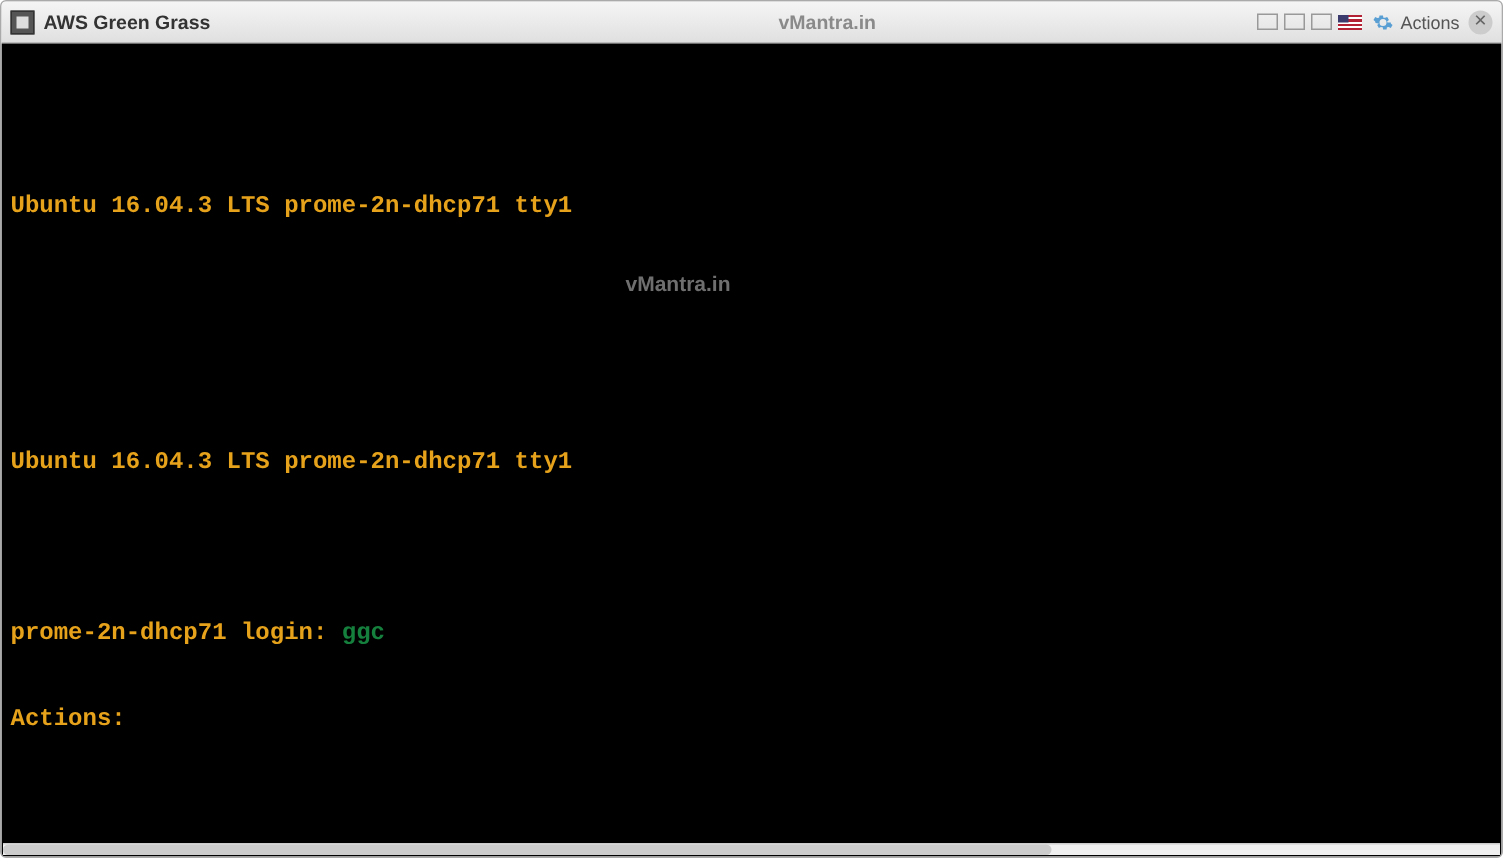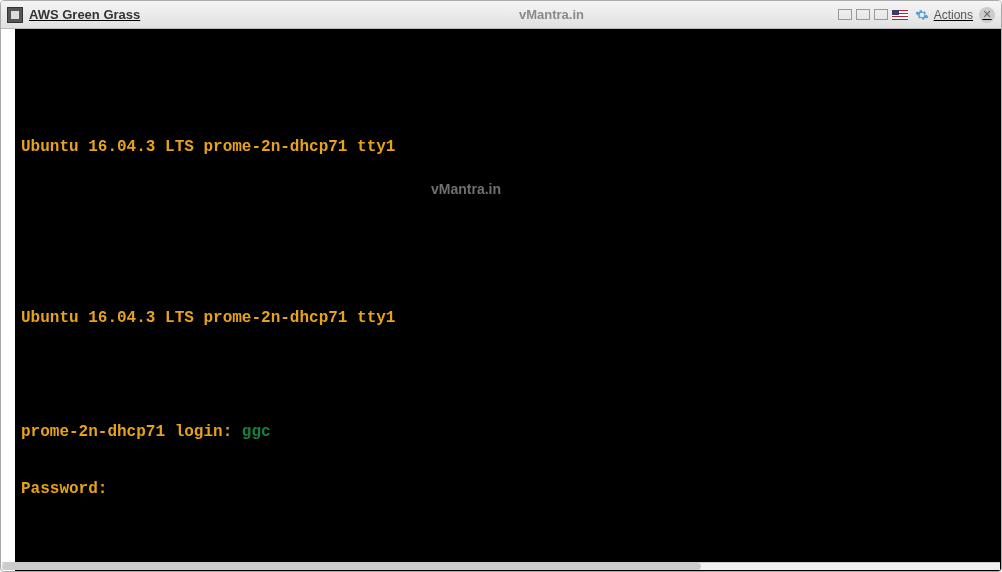--- a/index.html
+++ b/index.html
@@ -11,21 +11,20 @@
       overflow: hidden;
       position: relative;
     }
     .window {
       width: 100%;
       height: 100%;
       border: 1px solid #aaa;
       border-radius: 4px;
       overflow: hidden;
       position: relative;
-      text-decoration: underline;
     }
     .titlebar {
       height: 28px;
       background: linear-gradient(#f5f5f5, #e0e0e0);
       border-bottom: 1px solid #bbb;
       display: flex;
       align-items: center;
       padding: 0 6px;
       position: relative;
     }
@@ -107,29 +106,28 @@
       line-height: 15px;
       text-align: center;
       display: inline-block;
       cursor: pointer;
     }
 
     .terminal {
       background: #000;
       color: #e6a21a;
       height: calc(100% - 28px);
-      padding: 14px 6px;
+      padding: 4px 6px;
       font-family: "Courier New", Courier, monospace;
       font-size: 16px;
       font-weight: bold;
       line-height: 19px;
       white-space: pre;
       position: relative;
       overflow: hidden;
-      margin-left: 14px;
     }
     .blank { height: 19px; }
     .yellow { color: #e6a21a; }
     .white { color: #15803d; }
     .line { display: block; }
     .watermark {
       position: absolute;
       left: 416px;
       top: 151px;
       color: #6f6f6f;
@@ -183,21 +181,21 @@
   </div>
 
   <div class="terminal">
     <div class="blank"></div>
     <span class="line yellow">Ubuntu 16.04.3 LTS prome-2n-dhcp71 tty1</span>
     <div class="blank"></div>
     <div class="blank"></div>
     <span class="line yellow">Ubuntu 16.04.3 LTS prome-2n-dhcp71 tty1</span>
     <div class="blank"></div>
     <span class="line"><span class="yellow">prome-2n-dhcp71 login: </span><span class="white">ggc</span></span>
-    <span class="line yellow">Password:</span>
+    <span class="line yellow">Actions:</span>
     
     
     
     
     
     
     
     
     
     

